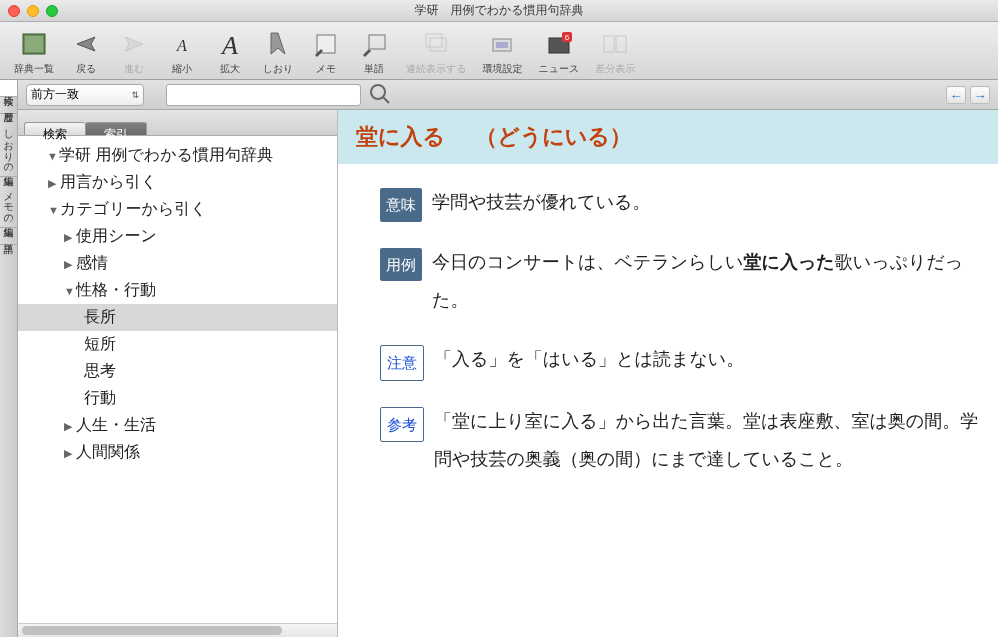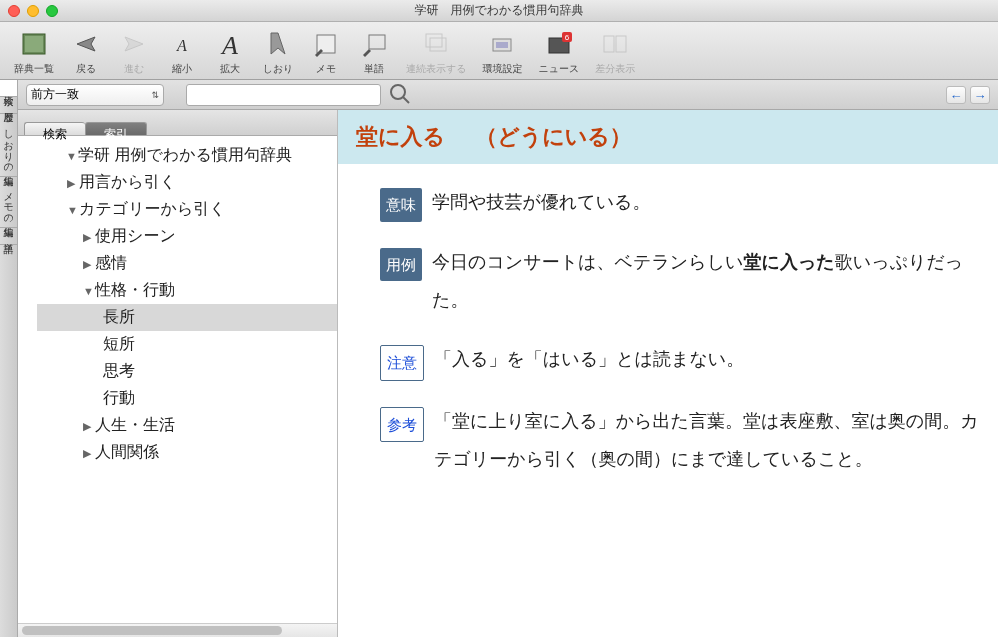--- a/index.html
+++ b/index.html
@@ -103,21 +103,21 @@
   background: #ffffff;
 }
 .search-mode {
   height: 22px;
   font-size: 12px;
   padding: 0 4px;
   border: 1px solid #aaa;
   border-radius: 4px;
   background: linear-gradient(to bottom, #fff, #eee);
   margin-right: 22px;
-  width: 138px;
+  width: 118px;
   display: flex;
   align-items: center;
   justify-content: space-between;
 }
 .search-mode::after {
   content: "⇅";
   font-size: 9px;
   color: #555;
 }
 .search-input {
@@ -196,21 +196,20 @@
   flex: 1;
   overflow: auto;
   padding: 6px 0;
   font-size: 16px;
   color: #222;
 }
 .tree-item {
   padding: 3px 6px 3px 29px;
   cursor: pointer;
   white-space: nowrap;
-  margin-left: 19px;
 }
 .tree-item.selected {
   background: #d8d8d8;
 }
 .ti-arrow {
   display: inline-block;
   width: 12px;
   color: #666;
   font-size: 11px;
 }
@@ -460,17 +459,17 @@
         <div class="def-row">
           <span class="tag">用例</span>
           <div class="def-text"><span>今日のコンサートは、ベテランらしい</span><b>堂に入った</b><span>歌いっぷりだった。</span></div>
         </div>
         <div class="def-row">
           <span class="tag outline">注意</span>
           <div class="def-text"><span>「入る」を「はいる」とは読まない。</span></div>
         </div>
         <div class="def-row">
           <span class="tag outline">参考</span>
-          <div class="def-text"><span>「堂に上り室に入る」から出た言葉。堂は表座敷、室は奥の間。カテゴリーから引く（奥の間）にまで達していること。</span></div>
+          <div class="def-text"><span>「堂に上り室に入る」から出た言葉。堂は表座敷、室は奥の間。学問や技芸の奥義（奥の間）にまで達していること。</span></div>
         </div>
       </div>
   </div>
 </div>
 
 </body></html>

